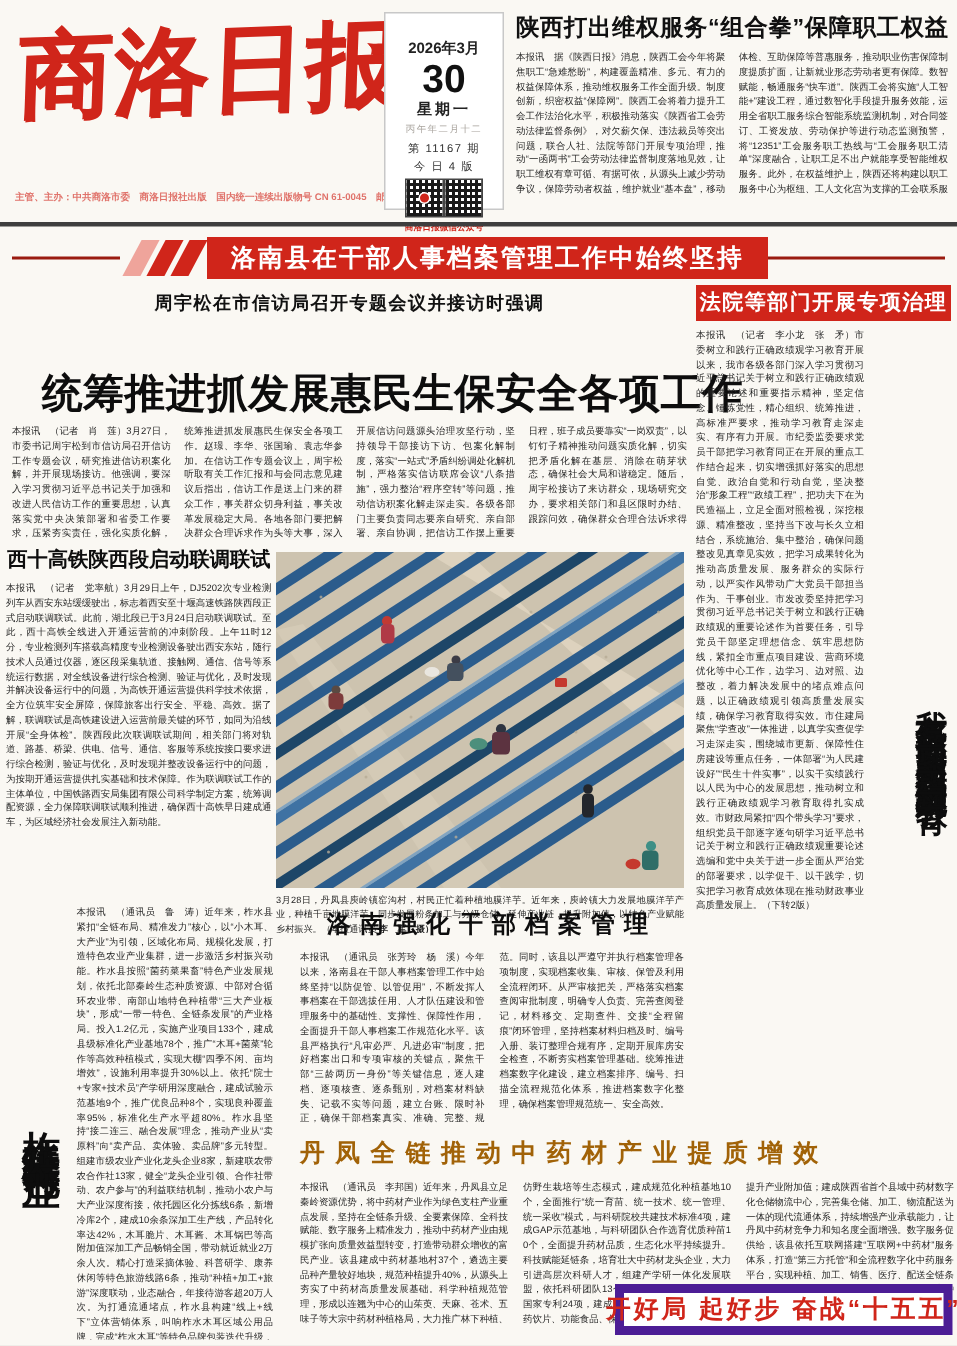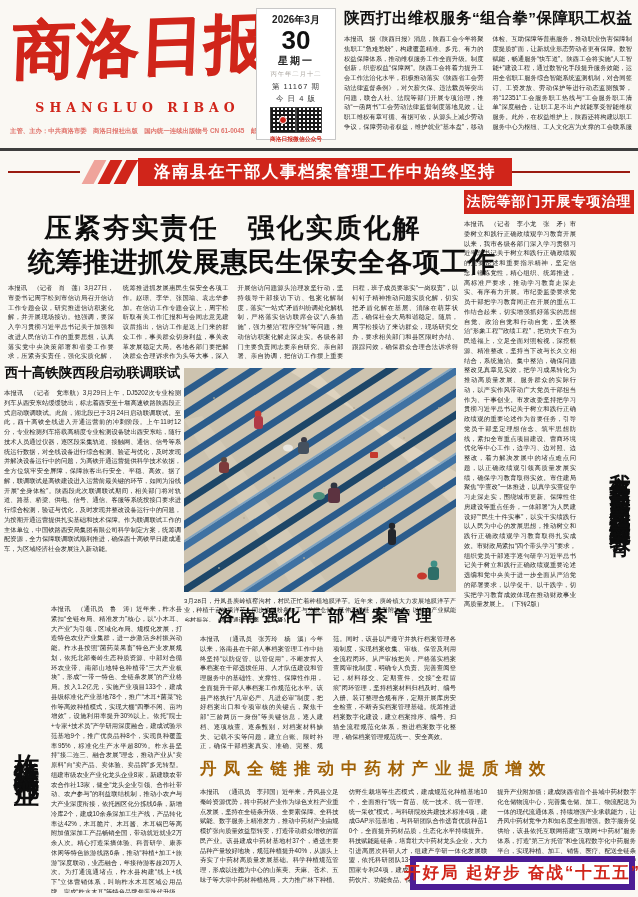--- a/index.html
+++ b/index.html
@@ -29,21 +29,21 @@
     font-family:"DejaVu Serif", serif; font-weight:bold;
     font-size:12.5px; letter-spacing:5px; color:#d0251a;
   }
   #masthead-publine {
     left:10px; top:127px; width:250px;
     font-size:6.4px; font-weight:bold; color:#e0736b; white-space:nowrap;
   }
   #datebox {
     left:256px; top:8px; width:80px; height:132px;
     border:1px solid #c8c8c8; background:#fff; text-align:center;
-    padding-top:4px;
+    padding-top:16px;
   }
   #datebox .ym { font-size:10px; font-weight:bold; color:#222; }
   #datebox .day { font-size:26px; font-weight:bold; line-height:1.05; color:#111; }
   #datebox .wk { font-size:10px; font-weight:bold; color:#222; letter-spacing:2px; }
   #datebox .lunar { font-size:6.3px; color:#a9a49e; margin-top:2px; letter-spacing:1px; }
   #datebox .issue, #datebox .pages { font-size:7.5px; color:#333; margin-top:2.5px; letter-spacing:1px; }
   .qr-row { display:flex; justify-content:center; gap:2px; margin-top:4px; }
   .qr {
     width:24px; height:24px; position:relative;
     background-image:
@@ -145,21 +145,20 @@
     font-size:16.5px; font-weight:900; letter-spacing:2px;
     display:flex; align-items:center; justify-content:center; white-space:nowrap;
   }
 </style>
 </head>
 <body>
 
 <div id="page">
 
   <div class="abs" id="masthead-title">商洛日报</div>
-  <div class="abs" id="masthead-english">SHANGLUO RIBAO</div>
   <div class="abs" id="masthead-publine">主管、主办：中共商洛市委　商洛日报社出版　国内统一连续出版物号 CN 61-0045　邮发代号 51-32</div>
 
   <div class="abs" id="datebox">
     <div class="ym">2026年3月</div>
     <div class="day">30</div>
     <div class="wk">星期一</div>
     <div class="lunar">丙午年二月十二</div>
     <div class="issue">第 11167 期</div>
     <div class="pages">今 日 4 版</div>
     <div class="qr-row">
@@ -182,21 +181,21 @@
     <div class="banner-line left"></div>
     <div id="banner-stripes">
         <span></span>
         <span></span>
         <span></span>
       </div>
     <div id="banner-box">洛南县在干部人事档案管理工作中始终坚持</div>
     <div class="banner-line right"></div>
   </div>
 
-  <div class="abs" id="lead-headline-1">压紧夯实责任　强化实质化解</div>
+  <div class="abs" id="lead-kicker">周宇松在市信访局召开专题会议并接访时强调</div>
   <div class="abs" id="lead-headline-2">统筹推进抓发展惠民生保安全各项工作</div>
   <div class="abs small" id="lead-body">本报讯　（记者　肖　莲）3月27日，市委书记周宇松到市信访局召开信访工作专题会议，研究推进信访积案化解，并开展现场接访。他强调，要深入学习贯彻习近平总书记关于加强和改进人民信访工作的重要思想，认真落实党中央决策部署和省委工作要求，压紧夯实责任，强化实质化解，统筹推进抓发展惠民生保安全各项工作。赵璟、李华、张国瑜、袁志华参加。在信访工作专题会议上，周宇松听取有关工作汇报和与会同志意见建议后指出，信访工作是送上门来的群众工作，事关群众切身利益，事关改革发展稳定大局。各地各部门要把解决群众合理诉求作为头等大事，深入开展信访问题源头治理攻坚行动，坚持领导干部接访下访、包案化解制度，落实“一站式”矛盾纠纷调处化解机制，严格落实信访联席会议“八条措施”，强力整治“程序空转”等问题，推动信访积案化解走深走实。各级各部门主要负责同志要亲自研究、亲自部署、亲自协调，把信访工作摆上重要日程，班子成员要靠实“一岗双责”，以钉钉子精神推动问题实质化解，切实把矛盾化解在基层、消除在萌芽状态，确保社会大局和谐稳定。随后，周宇松接访了来访群众，现场研究交办，要求相关部门和县区限时办结、跟踪问效，确保群众合理合法诉求得到及时有效解决，不断提升群众获得感幸福感安全感。</div>
 
   <div class="abs" id="right-col">
     <div id="right-label">法院等部门开展专项治理</div>
     <div id="right-article">
       <div class="body small">本报讯　（记者　李小龙　张　矛）市委树立和践行正确政绩观学习教育开展以来，我市各级各部门深入学习贯彻习近平总书记关于树立和践行正确政绩观的重要论述和重要指示精神，坚定信念、锤炼党性，精心组织、统筹推进，高标准严要求，推动学习教育走深走实、有序有力开展。市纪委监委要求党员干部把学习教育同正在开展的重点工作结合起来，切实增强抓好落实的思想自觉、政治自觉和行动自觉，坚决整治“形象工程”“政绩工程”，把功夫下在为民造福上，立足全面对照检视，深挖根源、精准整改，坚持当下改与长久立相结合，系统施治、集中整治，确保问题整改见真章见实效，把学习成果转化为推动高质量发展、服务群众的实际行动，以严实作风带动广大党员干部担当作为、干事创业。市发改委坚持把学习贯彻习近平总书记关于树立和践行正确政绩观的重要论述作为首要任务，引导党员干部坚定理想信念、筑牢思想防线，紧扣全市重点项目建设、营商环境优化等中心工作，边学习、边对照、边整改，着力解决发展中的堵点难点问题，以正确政绩观引领高质量发展实绩，确保学习教育取得实效。市住建局聚焦“学查改”一体推进，以真学实查促学习走深走实，围绕城市更新、保障性住房建设等重点任务，一体部署“为人民建设好”“民生十件实事”，以实干实绩践行以人民为中心的发展思想，推动树立和践行正确政绩观学习教育取得扎实成效。市财政局紧扣“四个带头学习”要求，组织党员干部逐字逐句研学习近平总书记关于树立和践行正确政绩观重要论述选编和党中央关于进一步全面从严治党的部署要求，以学促干、以干践学，切实把学习教育成效体现在推动财政事业高质量发展上。（下转2版）</div>
       <div id="right-vtitle">我市各级各部门扎实开展树立和践行正确政绩观学习教育</div>
     </div>
   </div>

